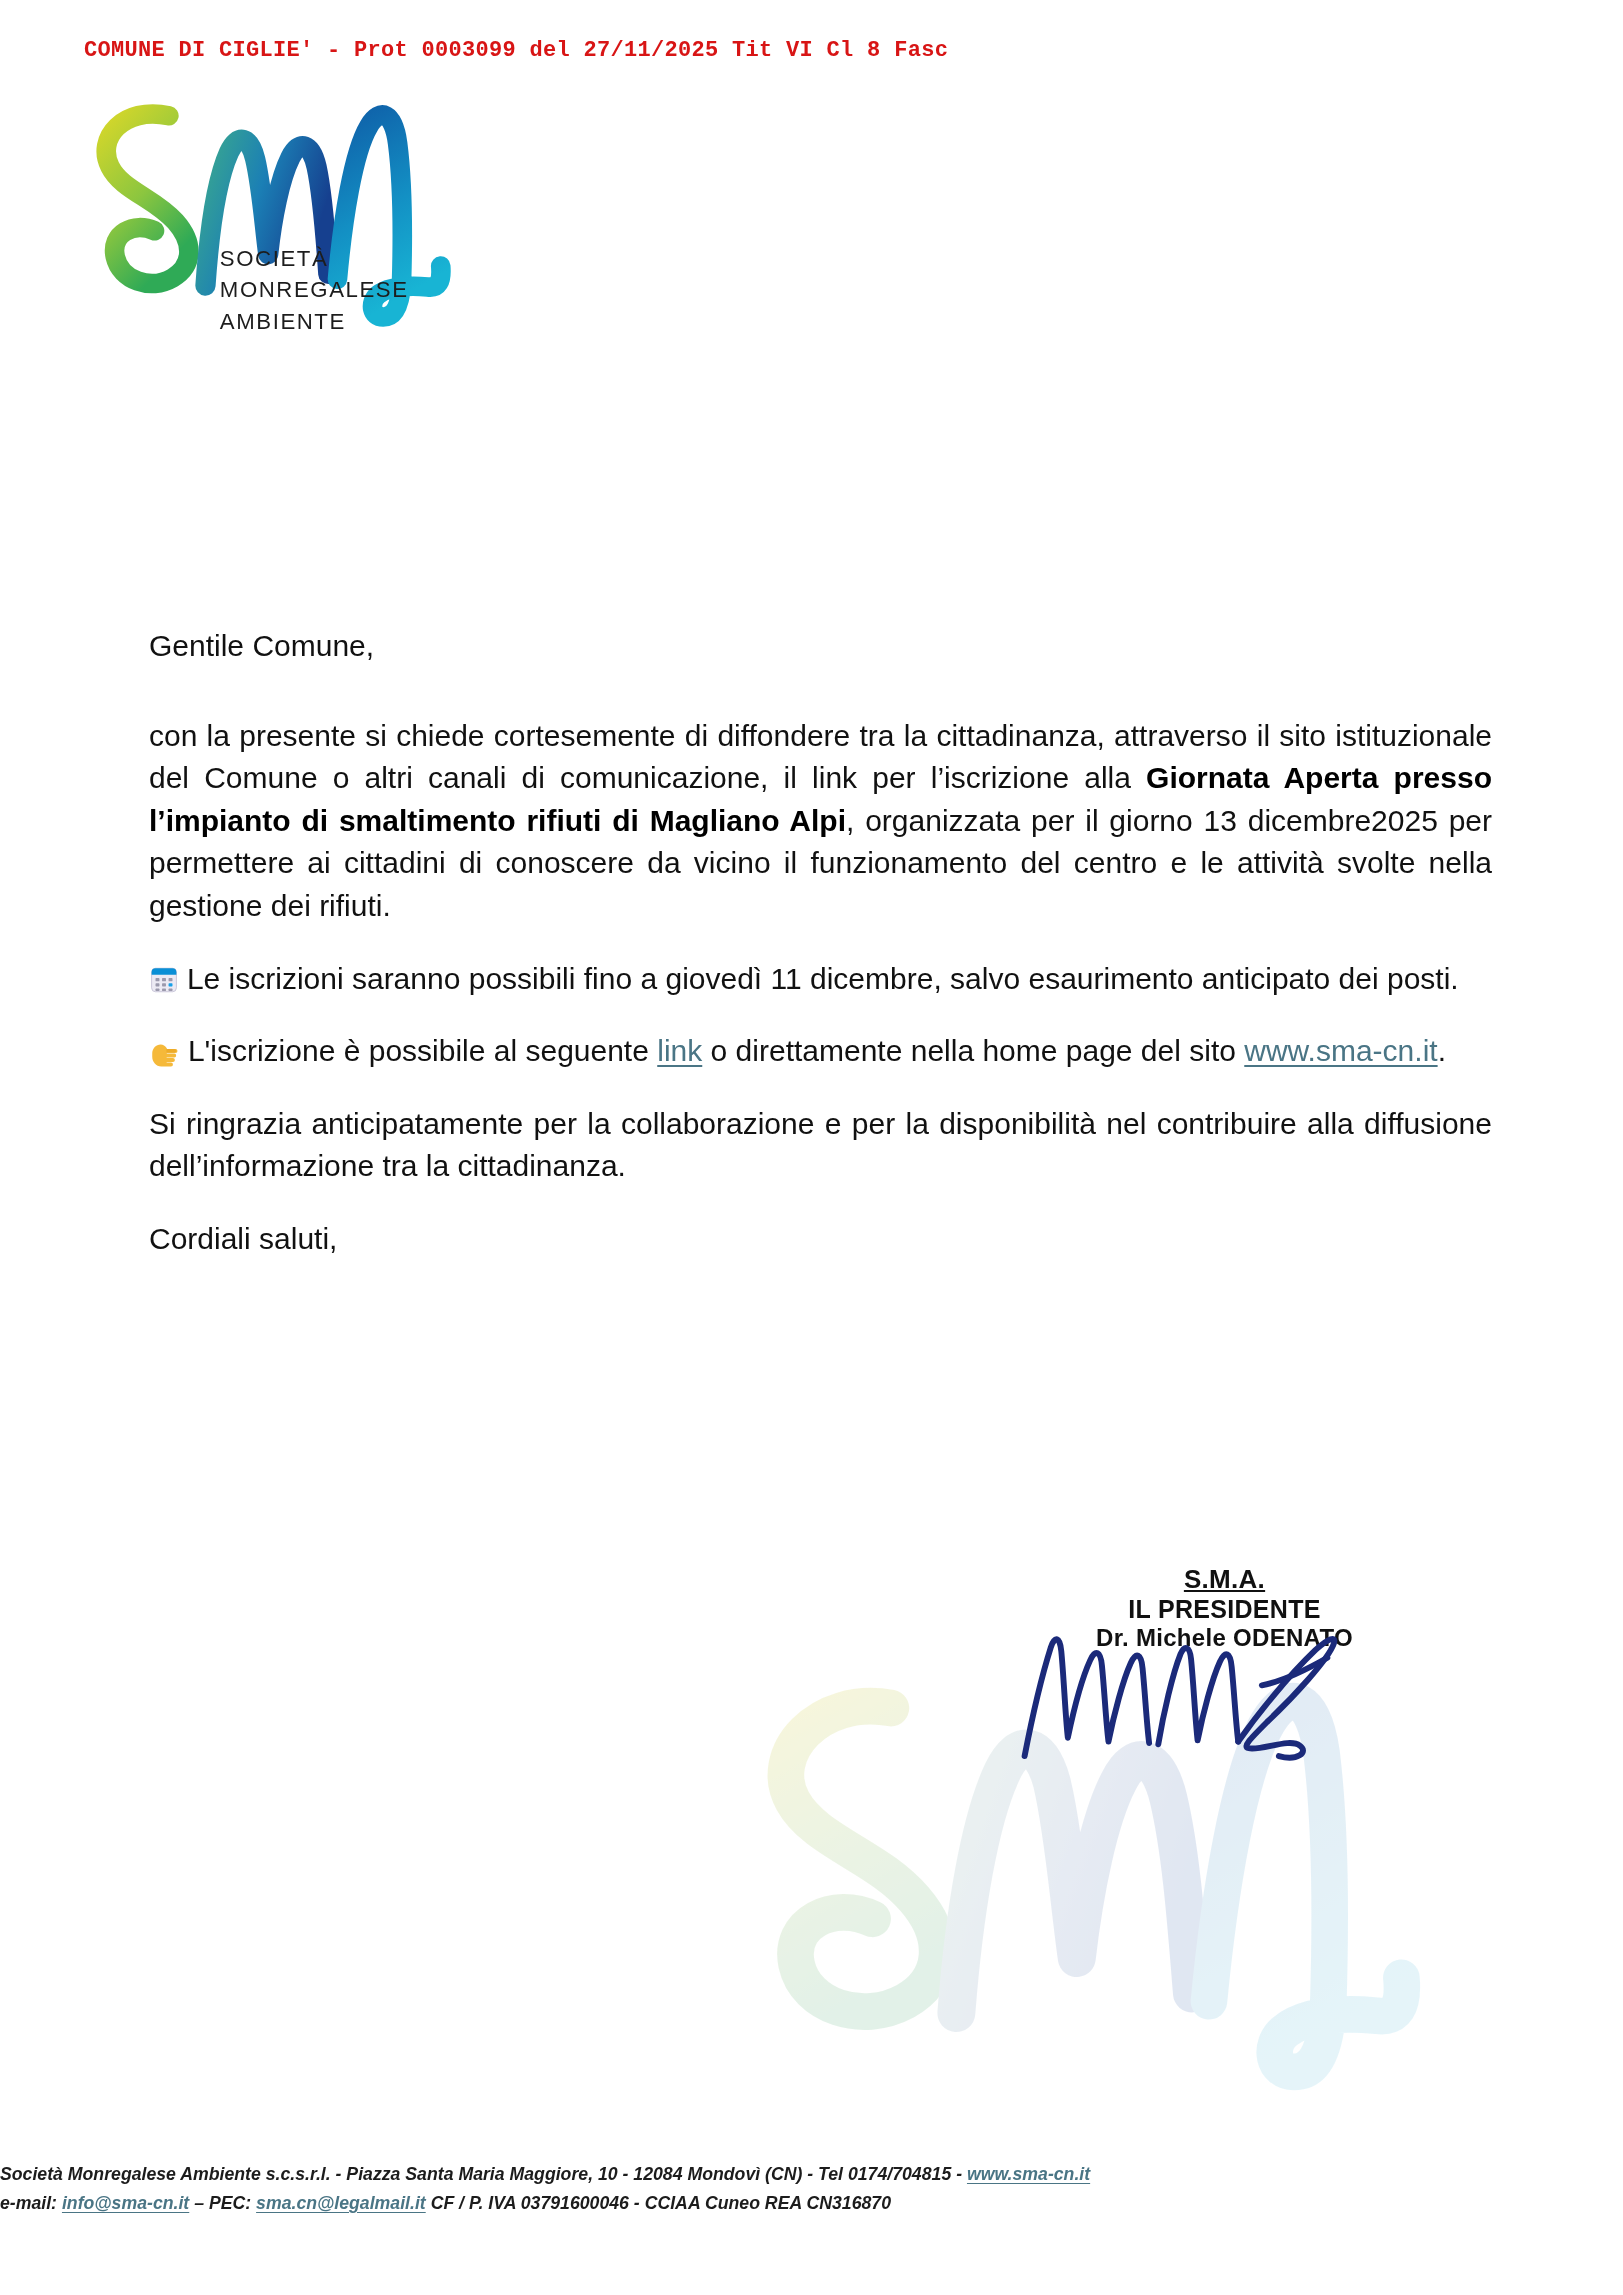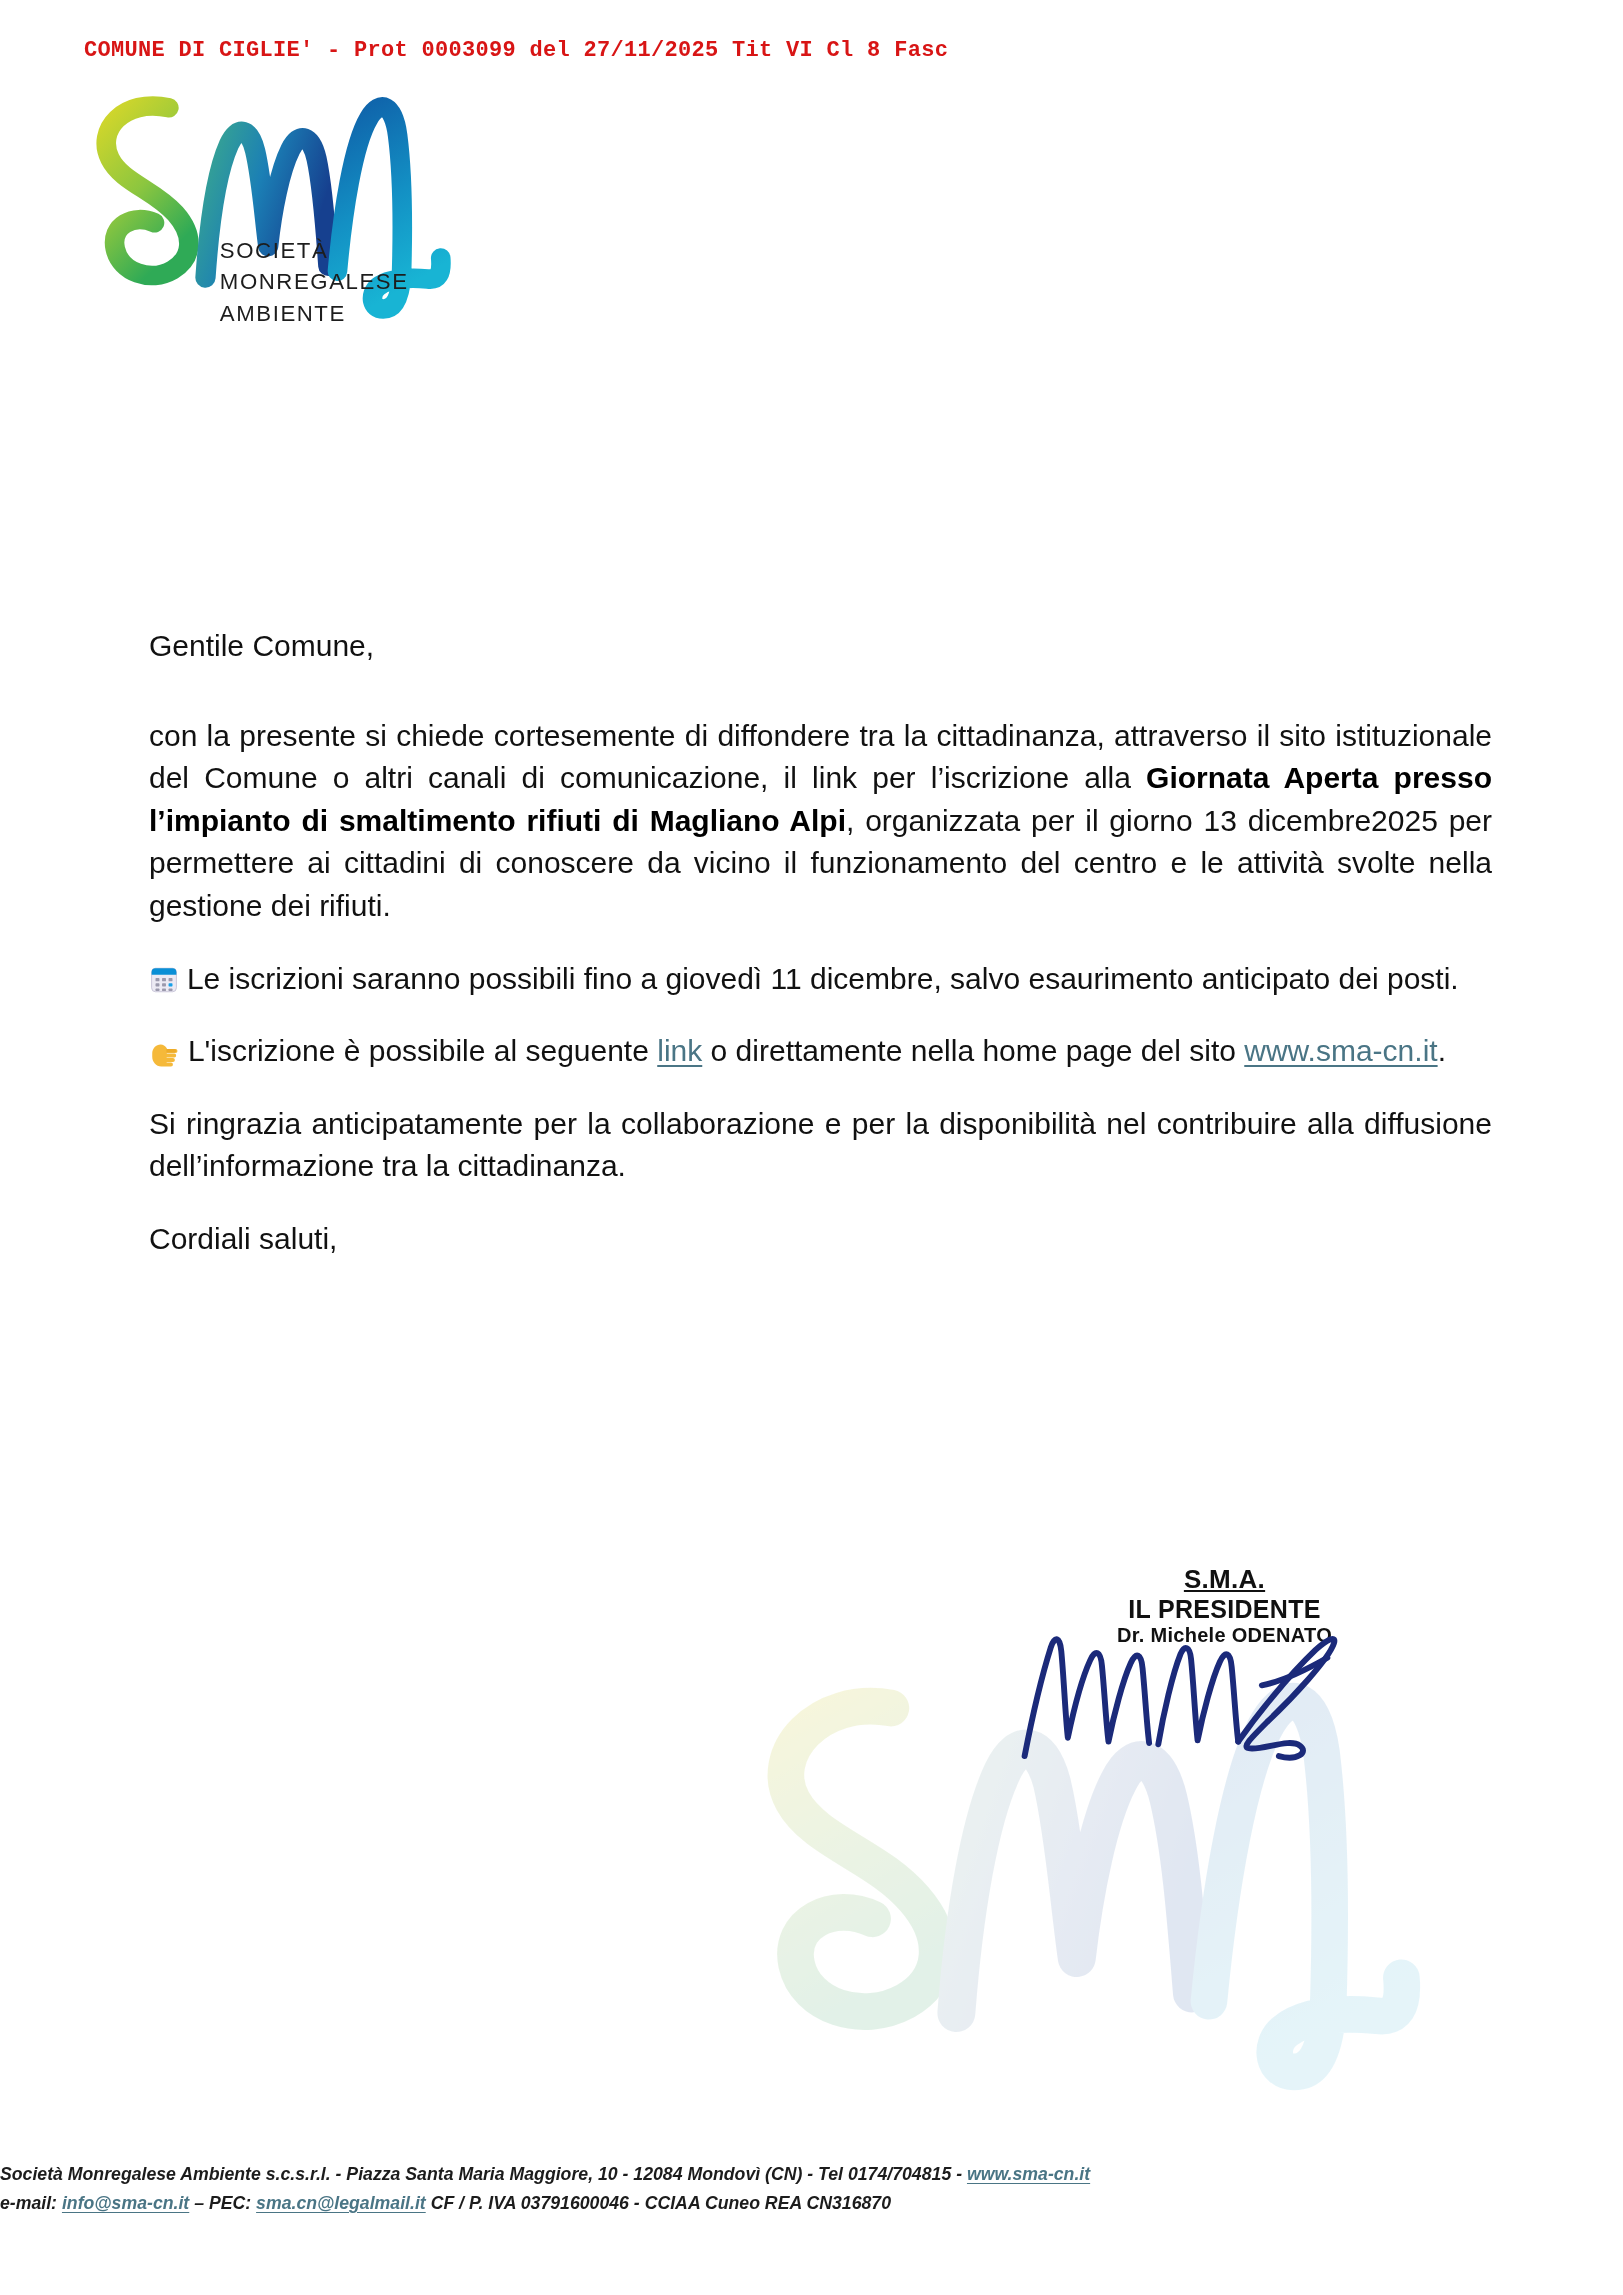--- a/index.html
+++ b/index.html
@@ -34,21 +34,21 @@
     letter-spacing: 0.3px;
     color: #d81515;
     white-space: nowrap;
     z-index: 40;
   }
 
   
   .logo-block {
     position: absolute;
     left: 77px;
-    top: 62px;
+    top: 70px;
     width: 419px;
     height: 281px;
     z-index: 30;
   }
   .logo-block svg { display: block; width: 100%; height: 100%; }
 
   
   .doc-meta {
     position: absolute;
     right: 131px;
@@ -117,21 +117,21 @@
   .sig-line {
     font-family: "Liberation Sans", sans-serif;
     font-weight: 700;
     font-size: 25px;
     line-height: 1.18;
     color: #111111;
     letter-spacing: 0.3px;
     white-space: nowrap;
   }
   .sig-line.l1 { font-size: 26px; text-decoration: underline; }
-  .sig-line.l3 { font-size: 20px; }
+  .sig-line.l3 { font-size: 24px; }
   .sig-mark {
     position: absolute;
     left: 1001px;
     top: 1617px;
     width: 367px;
     height: 151px;
     z-index: 26;
   }
   .sig-mark svg { display: block; width: 100%; height: 100%; }
 

